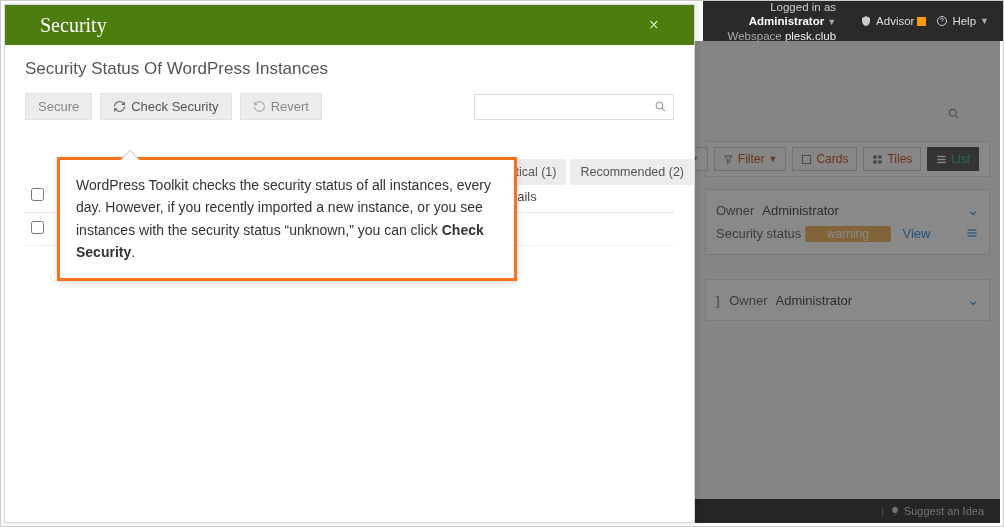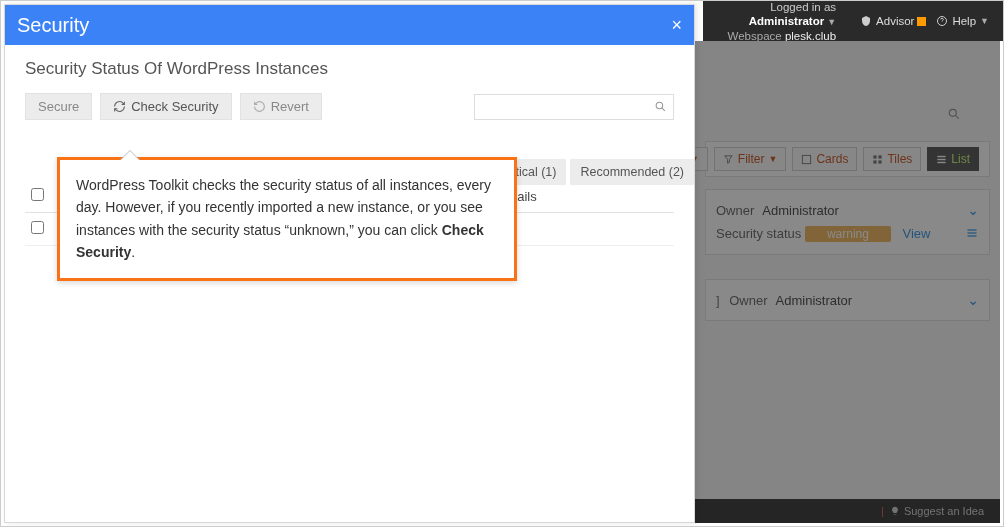--- a/index.html
+++ b/index.html
@@ -15,21 +15,21 @@
   .plesk-header .ws-line { color: #aaa; }
   .plesk-header .ws-line span.val { color: #eee; }
   .plesk-header .hdr-item { display: flex; align-items: center; margin-left: 10px; color: #ddd; cursor: default; }
   .plesk-header .hdr-item svg { margin-right: 4px; }
   .plesk-header .orange-dot { width: 9px; height: 9px; background: #ff9a00; margin-left: 3px; }
   .plesk-header .caret2 { font-size: 9px; margin-left: 4px; color: #aaa; }
   .bg-stage { position: absolute; top: 40px; left: 694px; right: 3px; bottom: 3px; background: #f5f5f5; }
   .bg-row { position: absolute; left: 10px; right: 10px; background: #fff; border: 1px solid #ddd; padding: 8px 10px; }
   .bg-toolbar { top: 96px; height: 36px; display: flex; align-items: center; justify-content: flex-end; gap: 6px; }
   .bg-btn { border: 1px solid #ccc; background: #fafafa; color: #c2410c; padding: 4px 8px; font-size: 12px; display: inline-flex; align-items: center; gap: 4px; cursor: pointer; }
-  .bg-btn.list { background: #444; color: #bef264; border-color: #444; }
+  .bg-btn.list { background: #444; color: #14b8a6; border-color: #444; }
   .bg-btn svg { }
   .bg-sitecard { padding: 8px 10px; }
   .bg-line { display: flex; align-items: center; justify-content: space-between; padding: 4px 0; font-size: 13px; }
   .bg-line .lbl { color: #555; }
   .bg-line .own { color: #333; margin-left: 8px; }
   .badge { display: inline-block; padding: 1px 22px; color: #fff; font-size: 12px; border-radius: 2px; }
   .badge.warn { background: #f0ad4e; }
   .badge.dang { background: #d9534f; }
   .viewlnk { color: #1e88e5; margin-left: 8px; cursor: pointer; }
   .chev-down { color: #1e88e5; font-size: 14px; }
@@ -40,21 +40,21 @@
   
   .bg-search { position: absolute; top: 106px; right: 42px; color: #888; }
 
   
   .bottom-bar { position: absolute; left: 694px; right: 3px; bottom: 3px; height: 24px; background: #222; color: #ccc; font-size: 11px; display: flex; align-items: center; justify-content: flex-end; padding-right: 16px; }
   .bottom-bar .sep { color: #d9534f; margin: 0 6px; }
   .bottom-bar svg { margin-right: 4px; }
 
   
   .modal { position: absolute; top: 3px; left: 3px; width: 691px; bottom: 3px; background: #fff; border: 1px solid #d8d8d8; box-shadow: 2px 0 6px rgba(0,0,0,0.1); display: flex; flex-direction: column; }
-  .modal-title { background: #3b82f6; color: #fff; height: 40px; display: flex; align-items: center; justify-content: space-between; padding: 0 12px; font-size: 20px; font-weight: 300; }
+  .modal-title { background: #4d7c0f; color: #fff; height: 40px; display: flex; align-items: center; justify-content: space-between; padding: 0 35px; font-size: 20px; font-weight: 300; font-family: Liberation Serif, serif; }
   .modal-title .close { font-size: 18px; cursor: pointer; font-weight: 400; }
   .modal-body { padding: 14px 20px; flex: 1; position: relative; }
   .sub-title { font-size: 17px; color: #555; font-weight: 400; margin-bottom: 14px; }
   .desc { font-size: 13px; color: #444; margin-bottom: 12px; }
   .tool-row { display: flex; align-items: center; gap: 8px; }
   .tbtn { background: #ececec; color: #888; border: 1px solid #e2e2e2; padding: 5px 12px; font-size: 13px; display: inline-flex; align-items: center; gap: 5px; cursor: default; }
   .tbtn.active { color: #555; }
   .tool-row .spacer { flex: 1; }
   .search-box { width: 200px; height: 26px; border: 1px solid #ddd; display: flex; align-items: center; justify-content: flex-end; padding-right: 6px; color: #999; }
 

